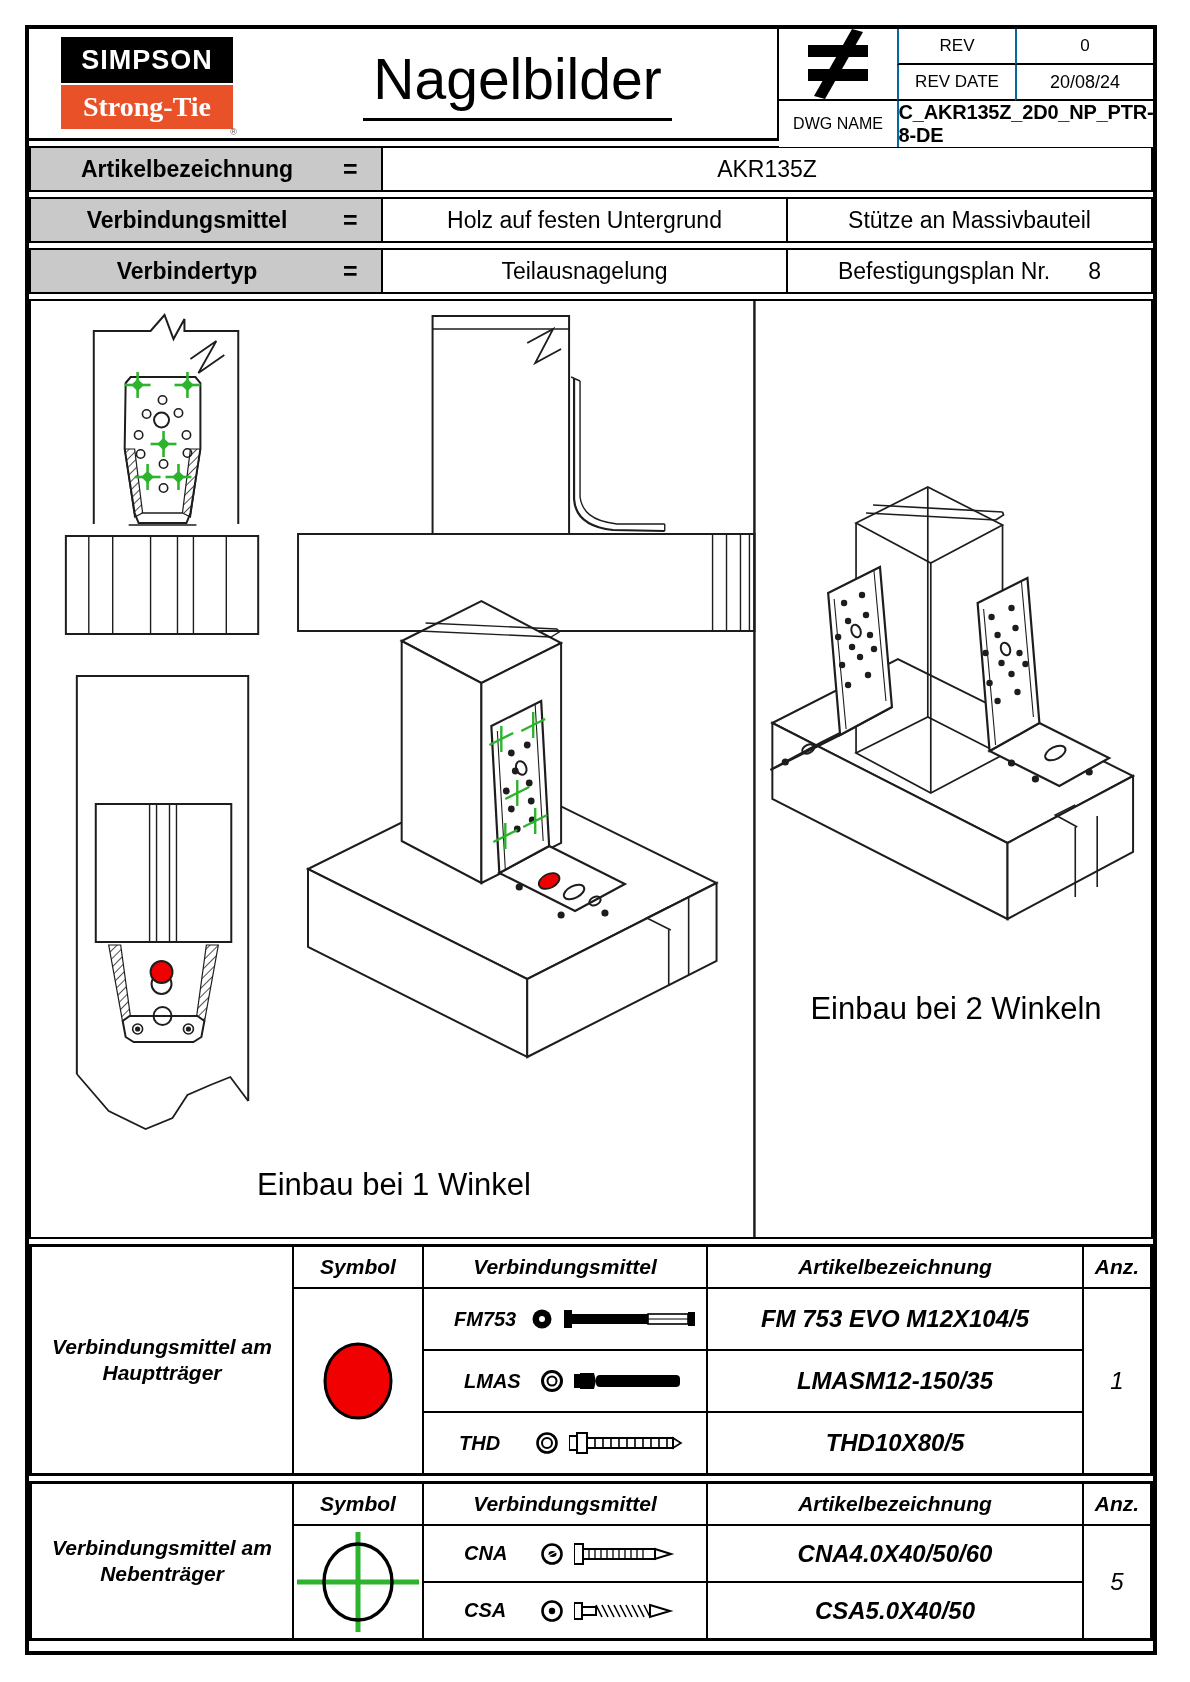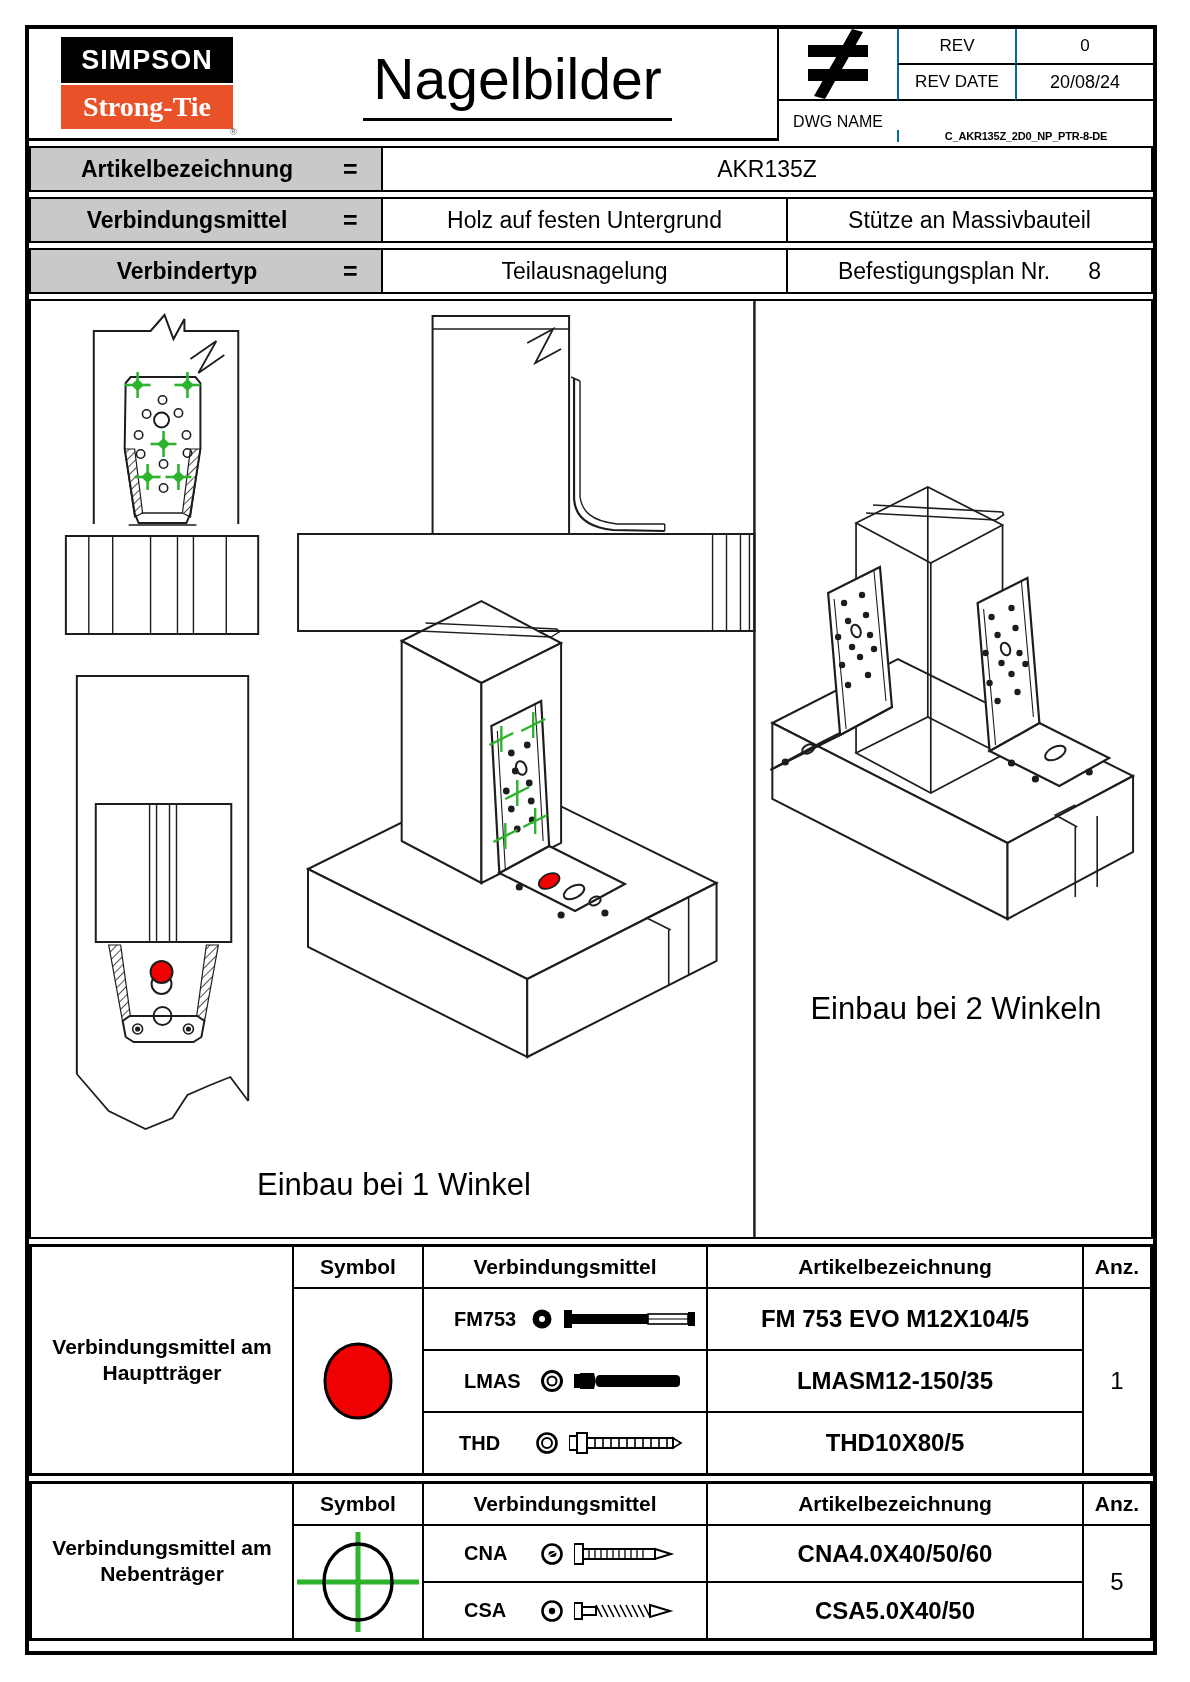--- a/index.html
+++ b/index.html
@@ -23,21 +23,21 @@
              grid-template-rows:36px 36px 1fr;border-left:2px solid #000;height:100%;}
   .rev-table > div{border-left:2px solid #0369a1;border-bottom:2px solid #000;
                    display:flex;align-items:center;justify-content:center;box-sizing:border-box;}
   .rev-table > div:nth-child(n){background:#fff;}
   .neq-cell{grid-column:1;grid-row:1/3;border-left:none !important;}
   .c-revl{grid-column:2;grid-row:1;font-size:17px;}
   .c-revv{grid-column:3;grid-row:1;font-size:17px;}
   .c-rdl{grid-column:2;grid-row:2;font-size:17px;}
   .c-rdv{grid-column:3;grid-row:2;font-size:18px;}
   .c-dwgl{grid-column:1;grid-row:3;border-left:none !important;border-bottom:none !important;font-size:16px;}
-  .c-dwgv{grid-column:2/4;grid-row:3;border-bottom:none !important;font-weight:bold;font-size:11px;letter-spacing:-0.2px;margin-top:29px;}
+  .c-dwgv{grid-column:2/4;grid-row:3;border-bottom:none !important;font-weight:bold;font-size:20px;letter-spacing:-0.2px;}
 
   
   .info-row{display:flex;height:46px;border:2px solid #000;box-sizing:border-box;margin-top:5px;}
   .info-label{width:352px;background:#c9c9c9;border-right:2px solid #000;box-sizing:border-box;
               display:flex;align-items:center;font-weight:bold;font-size:23px;}
   .info-label .lbl{flex:1;text-align:center;}
   .info-label .eq{width:38px;text-align:left;font-size:25px;}
   .info-vals{flex:1;display:flex;}
   .vcell{display:flex;align-items:center;justify-content:center;font-size:23px;flex:1;}
   .vcell + .vcell{border-left:2px solid #000;}
@@ -48,21 +48,21 @@
   .draw{position:relative;height:940px;border:2px solid #000;box-sizing:border-box;margin-top:5px;background:#fff;}
   .draw svg{position:absolute;left:0;top:0;width:100%;height:100%;}
   .caption{position:absolute;text-align:center;font-size:31px;}
   .cap1{left:0;width:726px;top:866px;}
   .cap2{left:726px;width:398px;top:690px;}
 
   
   .ftable{display:grid;background:#000;border:3px solid #000;grid-gap:2px;box-sizing:border-box;margin-top:5px;}
   .t1{grid-template-columns:260px 128px 282px 1fr 66px;grid-template-rows:40px 60px 60px 60px;}
   .t2{grid-template-columns:260px 128px 282px 1fr 66px;grid-template-rows:40px 55px 55px;}
-  .ftable > div{background:#fff;display:flex;align-items:center;justify-content:center;}
+  .ftable > div{background:#fff;display:flex;align-items:center;justify-content:center;font-style:italic;}
   .gcell{grid-column:1;grid-row:1/-1;background:#c9c9c9;font-weight:bold;font-size:21px;
          text-align:center;line-height:1.25;padding:0 14px;}
   .hcell{background:#c9c9c9;font-weight:bold;font-size:21px;}
   .scell{grid-column:2;grid-row:2/-1;}
   .qcell{grid-column:5;grid-row:2/-1;font-size:24px;}
   .fcell{justify-content:center;padding-left:28px;gap:10px;}
   .fcode{font-weight:bold;font-size:20px;width:66px;}
   .acell{font-weight:bold;font-size:24px;}
 </style>
 </head>

